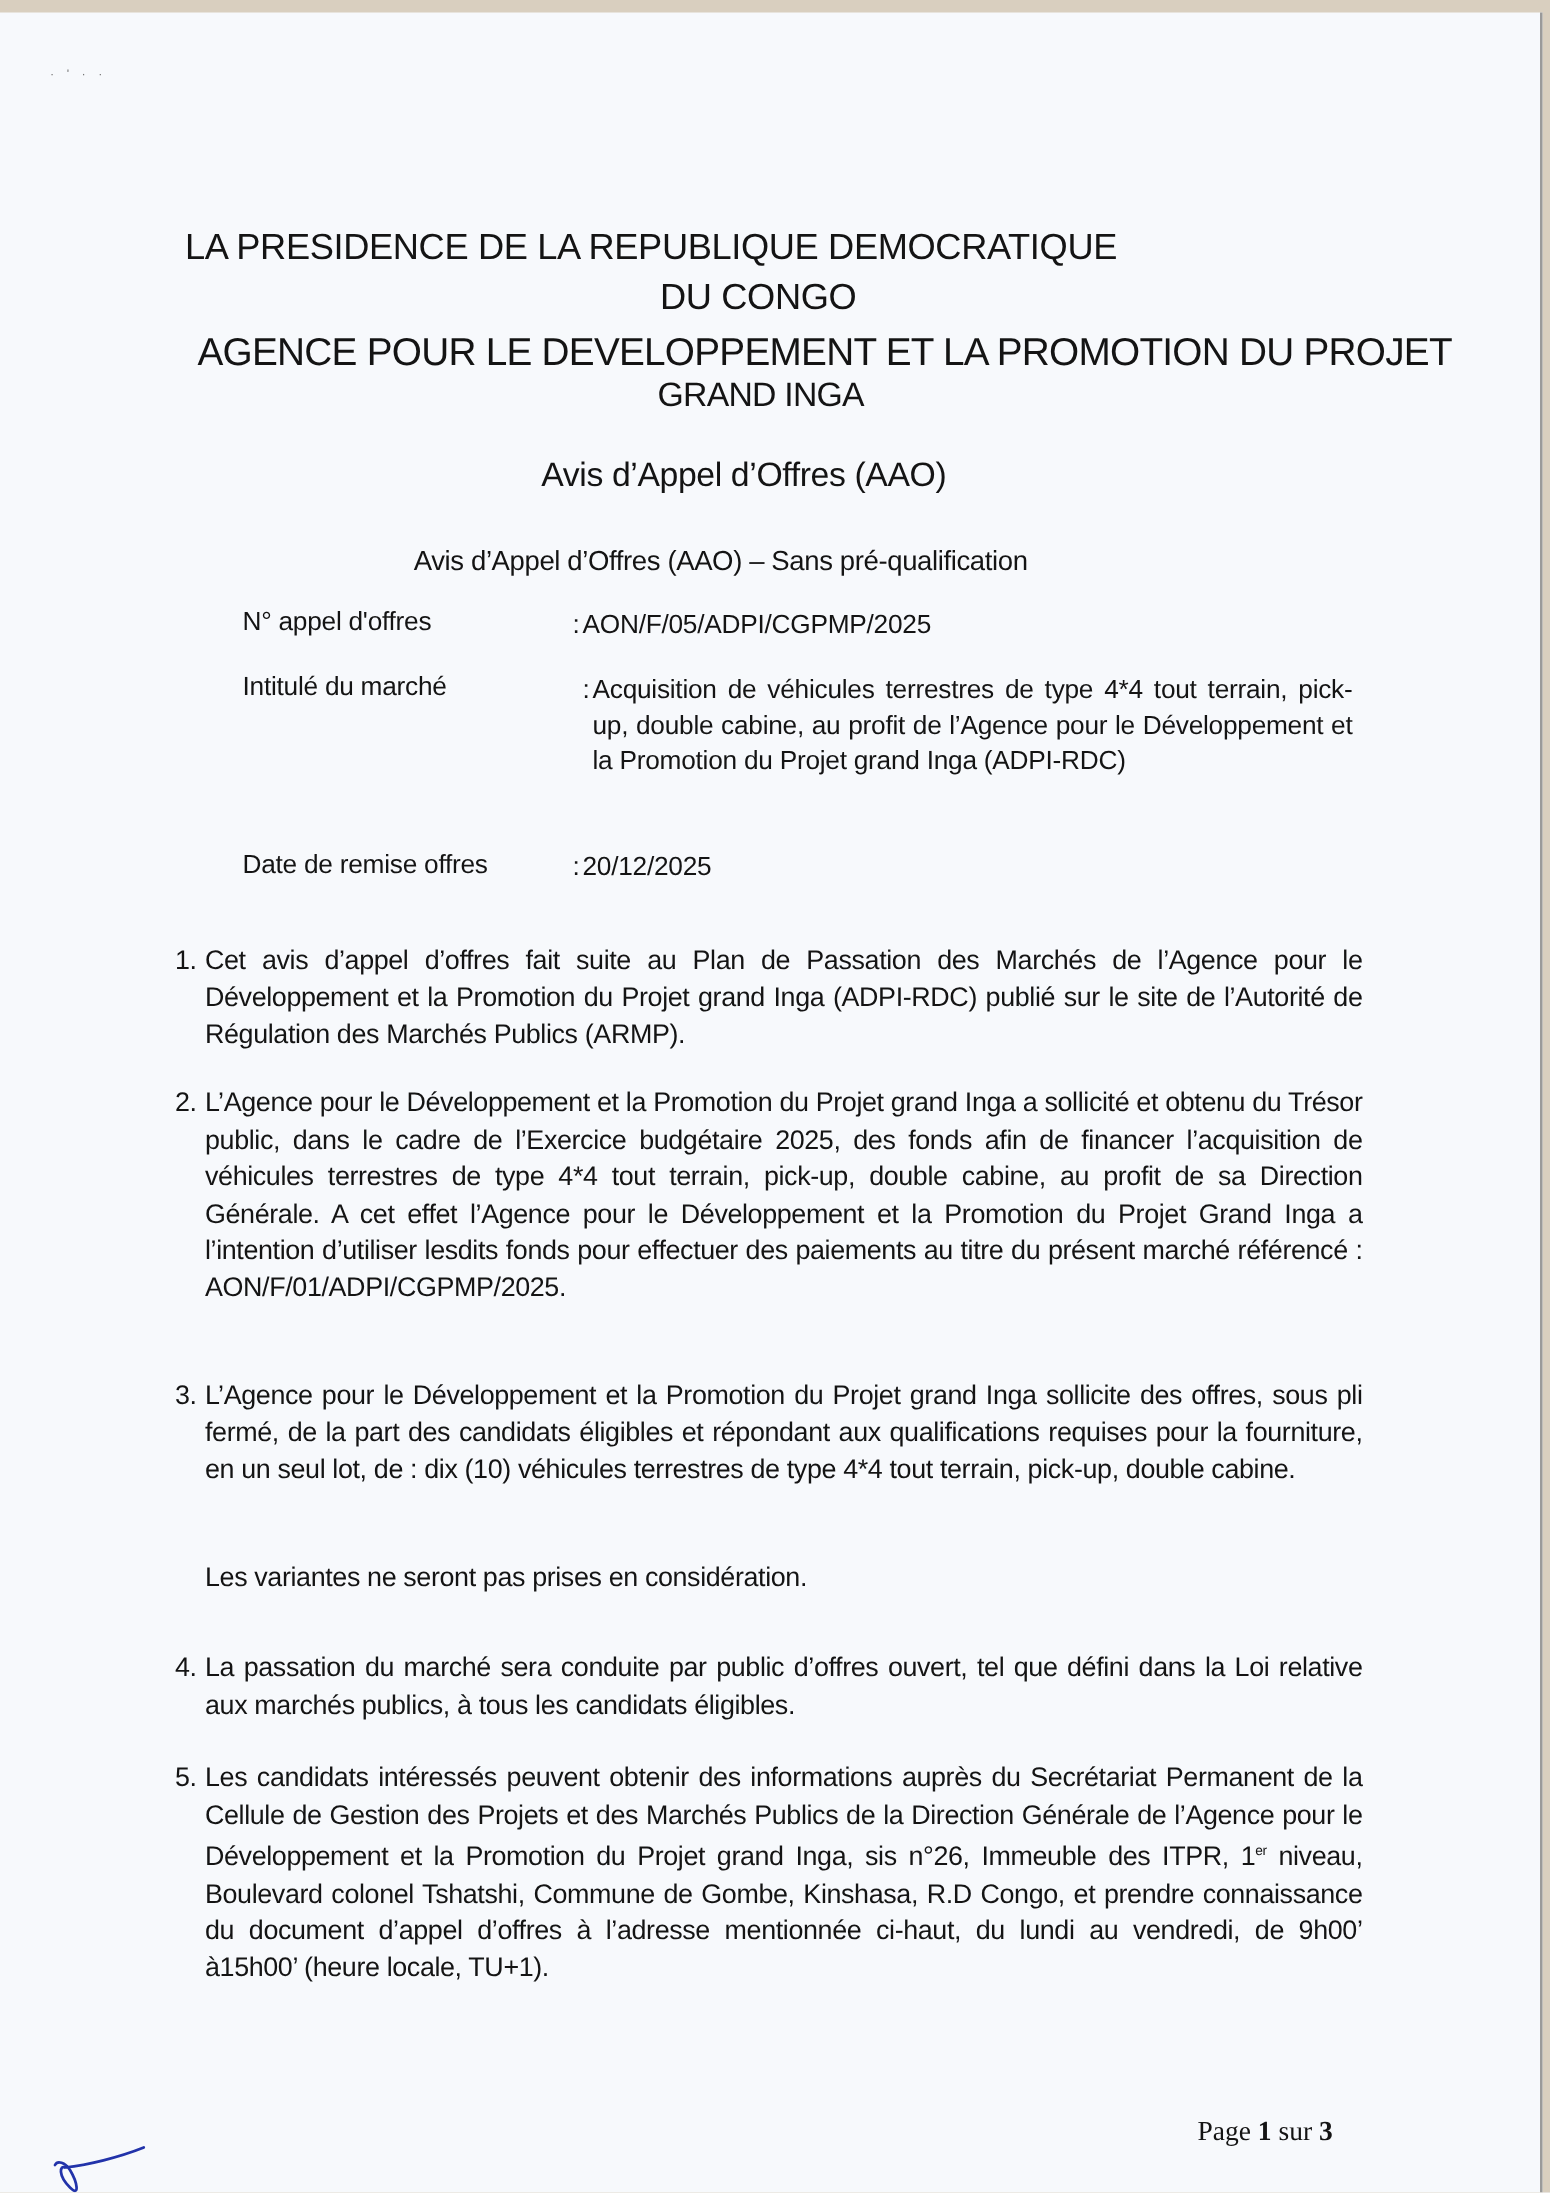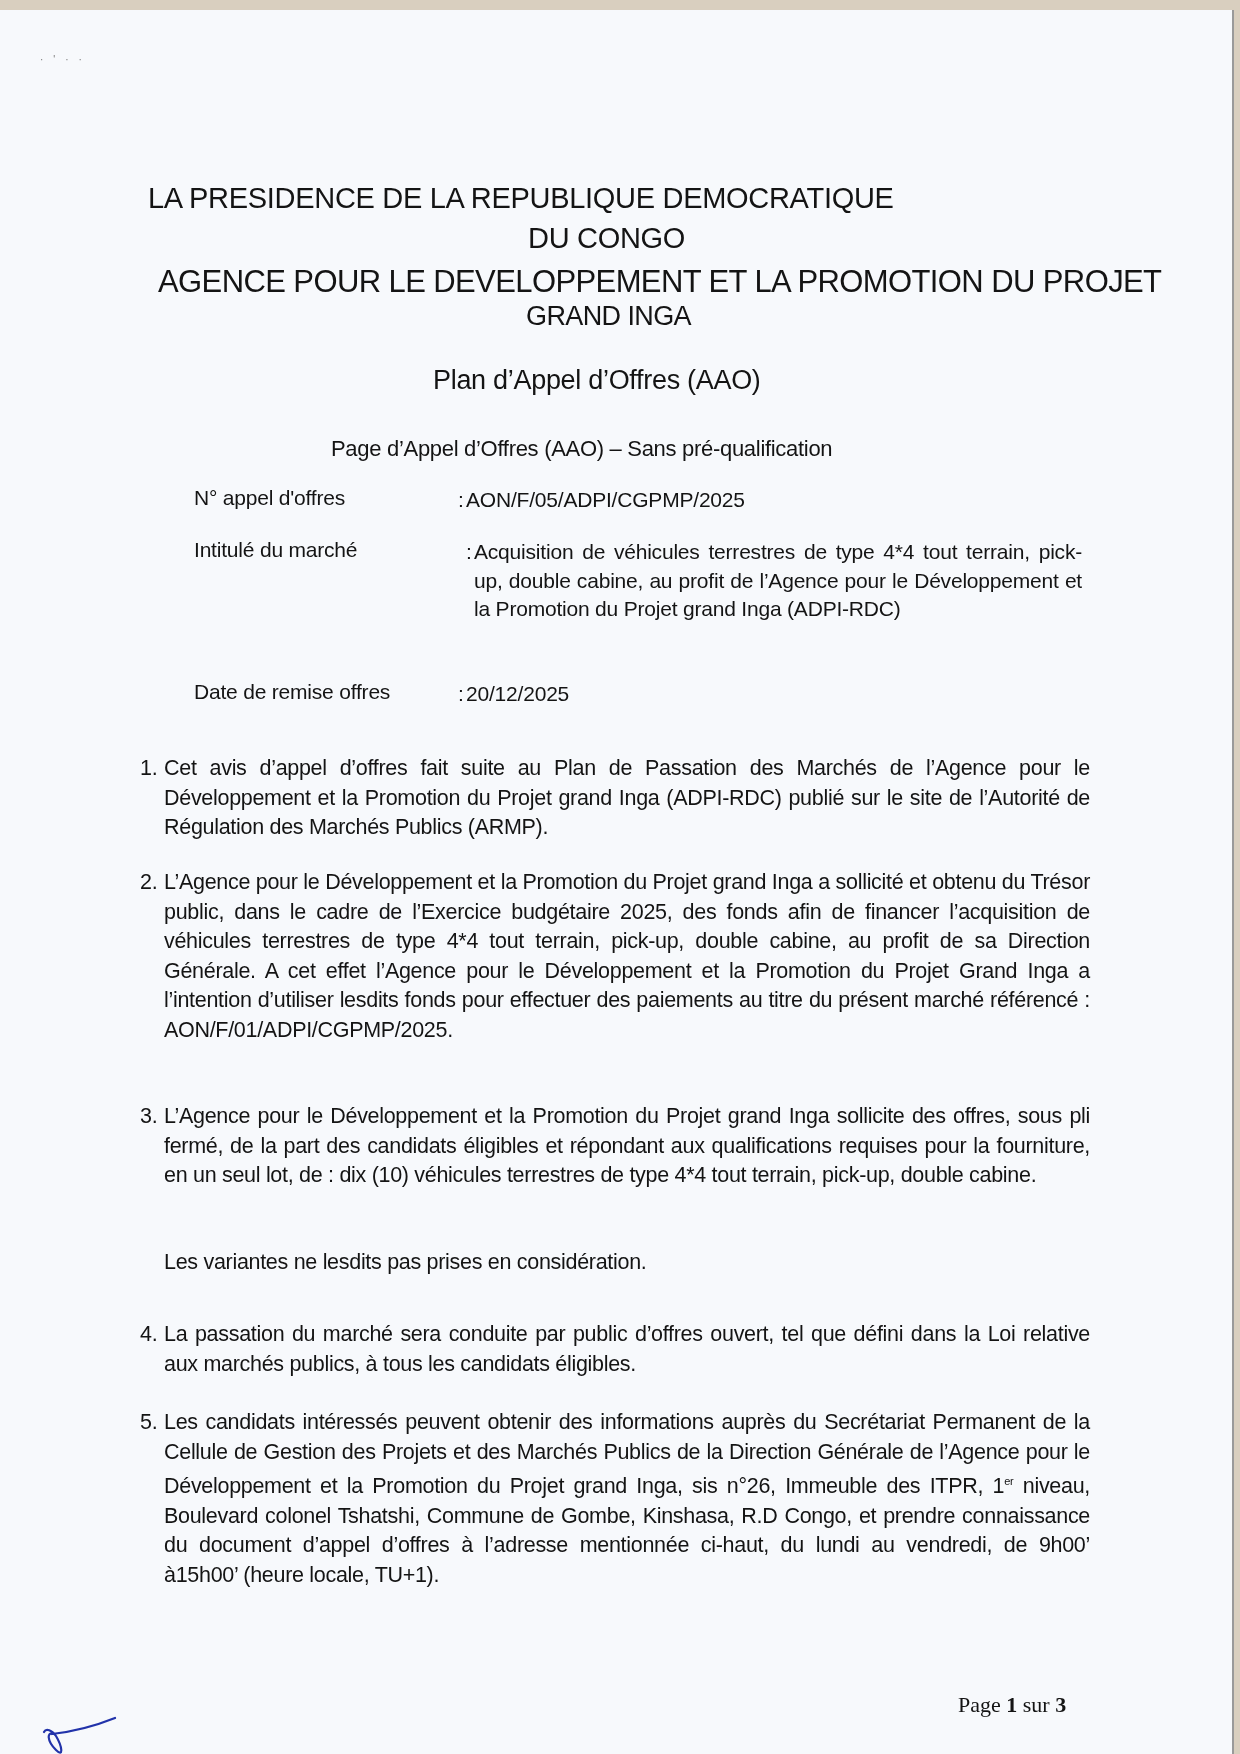--- a/index.html
+++ b/index.html
@@ -41,22 +41,22 @@
 
 <div class="page">
 
   <div class="specks">·'··</div>
 
   <div class="hdr hdr1">LA PRESIDENCE DE LA REPUBLIQUE DEMOCRATIQUE</div>
   <div class="hdr hdr2">DU CONGO</div>
   <div class="hdr hdr3">AGENCE POUR LE DEVELOPPEMENT ET LA PROMOTION DU PROJET</div>
   <div class="hdr hdr4">GRAND INGA</div>
 
-  <div class="title1">Plan d’Appel d’Offres (AAO)</div>
-  <div class="title2">Page d’Appel d’Offres (AAO) – Sans pré-qualification</div>
+  <div class="title1">Avis d’Appel d’Offres (AAO)</div>
+  <div class="title2">Avis d’Appel d’Offres (AAO) – Sans pré-qualification</div>
 
   <div class="row" style="top:476px;">
     <span class="lbl">N° appel d'offres</span>
     <div class="val" style="left:272px;">
       <span class="colon">:</span>
       <span>AON/F/05/ADPI/CGPMP/2025</span>
     </div>
   </div>
 
   <div class="row" style="top:528px;">
@@ -83,21 +83,21 @@
   <div class="item" style="top:858px;">
     <span class="num">2.</span>
     <div class="txt">L’Agence pour le Développement et la Promotion du Projet grand Inga a sollicité et obtenu du Trésor public, dans le cadre de l’Exercice budgétaire 2025, des fonds afin de financer l’acquisition de véhicules terrestres de type 4*4 tout terrain, pick-up, double cabine, au profit de sa Direction Générale. A cet effet l’Agence pour le Développement et la Promotion du Projet Grand Inga a l’intention d’utiliser lesdits fonds pour effectuer des paiements au titre du présent marché référencé : AON/F/01/ADPI/CGPMP/2025.</div>
   </div>
 
   <div class="item" style="top:1092px;">
     <span class="num">3.</span>
     <div class="txt">L’Agence pour le Développement et la Promotion du Projet grand Inga sollicite des offres, sous pli fermé, de la part des candidats éligibles et répondant aux qualifications requises pour la fourniture, en un seul lot, de : dix (10) véhicules terrestres de type 4*4 tout terrain, pick-up, double cabine.</div>
   </div>
 
-  <div class="note">Les variantes ne lesdits pas prises en considération.</div>
+  <div class="note">Les variantes ne seront pas prises en considération.</div>
 
   <div class="item" style="top:1310px;">
     <span class="num">4.</span>
     <div class="txt">La passation du marché sera conduite par public d’offres ouvert, tel que défini dans la Loi relative aux marchés publics, à tous les candidats éligibles.</div>
   </div>
 
   <div class="item" style="top:1398px;">
     <span class="num">5.</span>
     <div class="txt"><span>Les candidats intéressés peuvent obtenir des informations auprès du Secrétariat Permanent de la Cellule de Gestion des Projets et des Marchés Publics de la Direction Générale de l’Agence pour le Développement et la Promotion du Projet grand Inga, sis n°26, Immeuble des ITPR, 1</span><sup>er</sup><span> niveau, Boulevard colonel Tshatshi, Commune de Gombe, Kinshasa, R.D Congo, et prendre connaissance du document d’appel d’offres à l’adresse mentionnée ci-haut, du lundi au vendredi, de 9h00’ à15h00’ (heure locale, TU+1).</span></div>
   </div>

